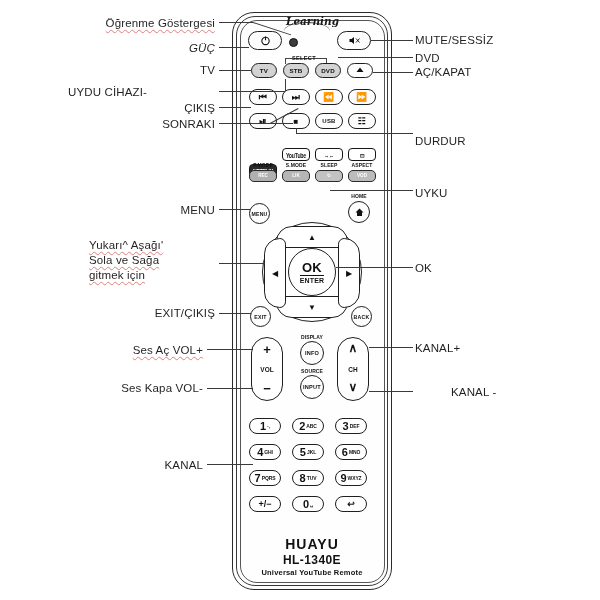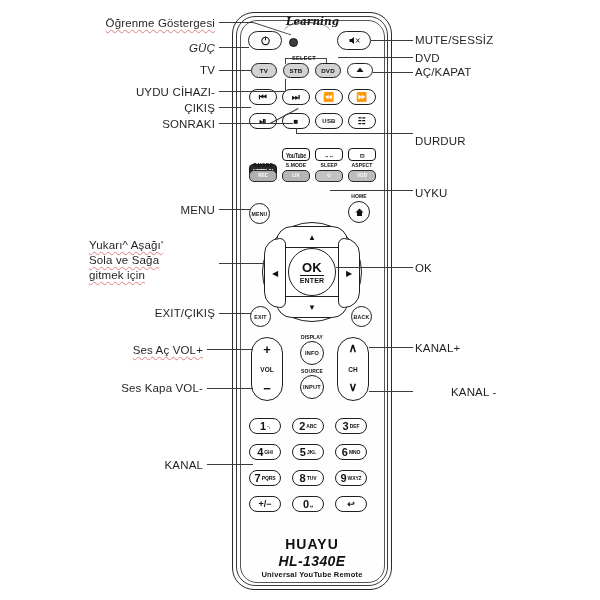--- a/index.html
+++ b/index.html
@@ -160,21 +160,21 @@
     border:1.3px solid #1f1f1f;border-radius:8px;background:#fff;box-sizing:border-box;
     display:flex;align-items:center;justify-content:center;gap:1px;
   }
   .numkey .n{font-size:11px;font-weight:700;color:#111;line-height:1;}
   .numkey .s{font-size:5px;font-weight:700;color:#111;letter-spacing:-.1px;}
 
   .brand{
     position:absolute;left:236px;top:536px;width:152px;text-align:center;
   }
   .brand .b1{font-size:14px;font-weight:700;letter-spacing:1px;color:#111;}
-  .brand .b2{font-size:14px;font-weight:700;letter-spacing:.4px;color:#111;margin-top:1px;font-style:italic;}
+  .brand .b2{font-size:12px;font-weight:700;letter-spacing:.4px;color:#111;margin-top:1px;}
   .brand .b3{font-size:7.5px;font-weight:700;letter-spacing:.2px;color:#111;margin-top:1px;}
 
   svg.ic{display:block;}
 </style>
 </head>
 <body>
 
 <div id="stage">
 
   <div class="remote"></div>
@@ -389,21 +389,21 @@
   <div class="lbl l" style="left:0px;top:16px;width:215px;"><span class="spell">Öğrenme Göstergesi</span></div>
   <div class="leader" style="left:219px;top:22px;width:34px;"></div>
   <div class="leader" style="left:253px;top:22px;width:40px;transform:rotate(18deg);transform-origin:left center;"></div>
 
   <div class="lbl l" style="left:0px;top:41px;width:215px;font-style:italic;">GÜÇ</div>
   <div class="leader" style="left:219px;top:47px;width:30px;"></div>
 
   <div class="lbl l" style="left:0px;top:63px;width:215px;">TV</div>
   <div class="leader" style="left:219px;top:70px;width:32px;"></div>
 
-  <div class="lbl l" style="left:0px;top:85px;width:215px;">UYDU CİHAZI-</div>
+  <div class="lbl l" style="left:0px;top:85px;width:215px;text-align:center;">UYDU CİHAZI-</div>
   <div class="leader" style="left:219px;top:91px;width:66px;"></div>
   <div class="leadv" style="left:285px;top:79px;height:12px;"></div>
 
   <div class="lbl l" style="left:0px;top:101px;width:215px;">ÇIKIŞ</div>
   <div class="leader" style="left:219px;top:107px;width:32px;"></div>
 
   <div class="lbl l" style="left:0px;top:117px;width:215px;">SONRAKI</div>
   <div class="leader" style="left:219px;top:123px;width:74px;"></div>
   <div class="leader" style="left:270px;top:123px;width:32px;transform:rotate(-28deg);transform-origin:left center;"></div>
 

